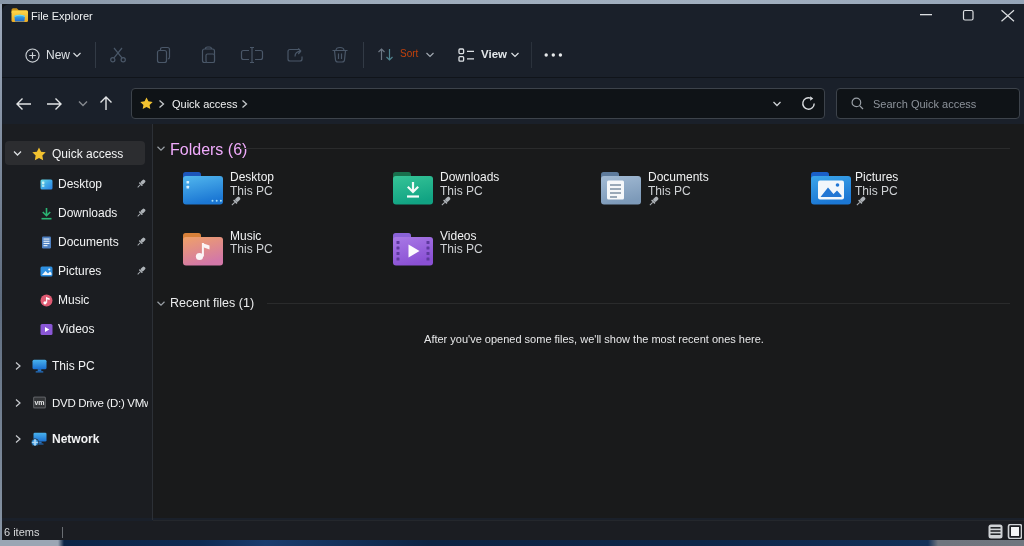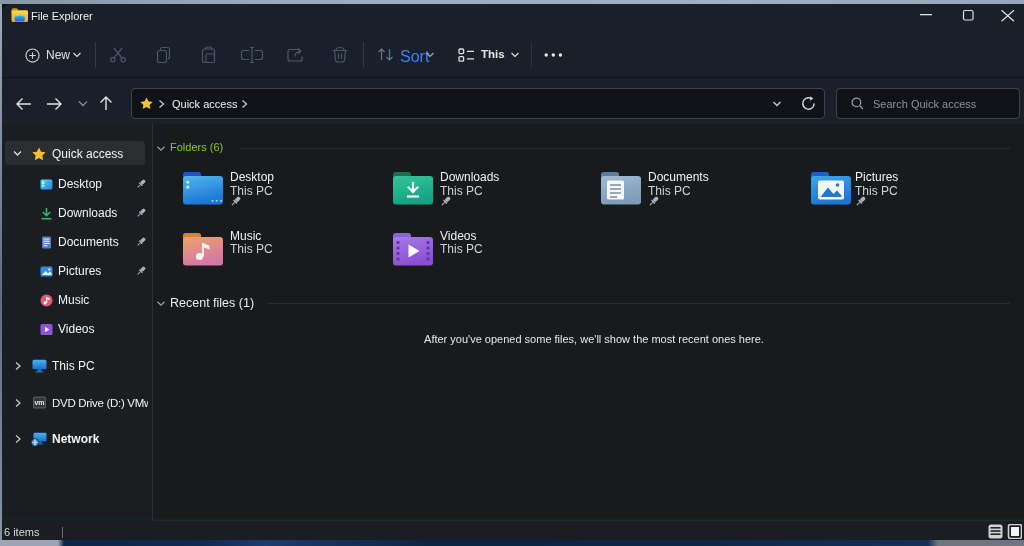--- a/index.html
+++ b/index.html
@@ -92,33 +92,33 @@
 
     <path d="M223.5 4.5 L238.5 4.5 M227 4.5 Q227 1.5 231 1.5 Q235 1.5 235 4.5 M225.5 4.5 L226.5 14 Q226.7 16 229 16 L233 16 Q235.3 16 235.5 14 L236.5 4.5 M229.5 7.5 V13 M232.5 7.5 V13"></path>
   </g>
 </svg>
 <div class="abs" style="left:363px;top:42px;width:1px;height:26px;background:#323a45;"></div>
 
 <svg class="abs" style="left:377px;top:46px" width="17" height="17" viewBox="0 0 17 17">
   <path d="M4.5 14 V3 M1.5 6 L4.5 3 L7.5 6" fill="none" stroke="#6c7683" stroke-width="1.2"></path>
   <path d="M12.5 3 V14 M9.5 11 L12.5 14 L15.5 11" fill="none" stroke="#4f828e" stroke-width="1.2"></path>
 </svg>
-<div class="t" style="left:400px;top:48px;font-size:16px;color:#3b82f6;text-align:right;">Sort</div>
+<div class="t" style="left:400px;top:48px;font-size:10px;color:#c2410c;text-align:right;">Sort</div>
 <svg class="abs" style="left:425px;top:51px" width="10" height="8" viewBox="0 0 10 8">
   <path d="M1.5 2 L5 5.5 L8.5 2" fill="none" stroke="#a2a9b2" stroke-width="1.2"></path>
 </svg>
 
 <svg class="abs" style="left:458px;top:47px" width="17" height="16" viewBox="0 0 17 16">
   <g stroke="#dde1e5" stroke-width="1.3" fill="none">
     <rect x="1" y="2" width="4.6" height="4.6" rx="1"></rect>
     <rect x="1" y="9.6" width="4.6" height="4.6" rx="1"></rect>
     <path d="M9 4.3 H16 M9 11.9 H16"></path>
   </g>
 </svg>
-<div class="t" style="left:481px;top:48px;font-size:11.5px;color:#e2e6e9;font-weight:bold;">This</div>
+<div class="t" style="left:481px;top:48px;font-size:11.5px;color:#e2e6e9;font-weight:bold;">View</div>
 <svg class="abs" style="left:510px;top:51px" width="10" height="8" viewBox="0 0 10 8">
   <path d="M1.5 2 L5 5.5 L8.5 2" fill="none" stroke="#dde1e5" stroke-width="1.2"></path>
 </svg>
 <div class="abs" style="left:531px;top:42px;width:1px;height:26px;background:#2b323c;"></div>
 
 <svg class="abs" style="left:543px;top:52px" width="21" height="6" viewBox="0 0 21 6">
   <circle cx="3.2" cy="3" r="1.7" fill="#e8eaec"></circle>
   <circle cx="10.3" cy="3" r="1.7" fill="#e8eaec"></circle>
   <circle cx="17.4" cy="3" r="1.7" fill="#e8eaec"></circle>
 </svg>
@@ -273,21 +273,21 @@
   <rect x="7.2" y="9.6" width="3.4" height="1.8" fill="#2574c8"></rect>
   <rect x="5.2" y="11.4" width="7.4" height="1.2" rx="0.6" fill="#2574c8"></rect>
   <circle cx="4" cy="10.4" r="3.6" fill="#3f9de4" stroke="#14171c" stroke-width="0.7"></circle>
   <path d="M0.8 10.4 H7.2 M4 7.2 Q2.2 10.4 4 13.6 Q5.8 10.4 4 7.2" fill="none" stroke="#d6ecfa" stroke-width="0.7"></path>
 </svg>
 <div class="t" style="left:52px;top:432px;font-size:12px;color:#f2f3f4;font-weight:bold;">Network</div>
 
 <svg class="abs" style="left:156px;top:145px" width="10" height="8" viewBox="0 0 10 8">
   <path d="M1.5 1.8 L5 5.2 L8.5 1.8" fill="none" stroke="#9aa0a6" stroke-width="1.2"></path>
 </svg>
-<div class="t" style="left:170px;top:141px;font-size:11px;color:#84cc16;">Folders (6)</div>
+<div class="t" style="left:170px;top:141px;font-size:16px;color:#f0abfc;">Folders (6)</div>
 <div class="abs" style="left:240px;top:148px;width:770px;height:1px;background:#2a2b2c;"></div>
 
 <svg class="abs" style="left:183px;top:171px" width="40" height="34" viewBox="0 0 40 34">
   <defs>
     <linearGradient id="fdesk" x1="0" y1="0" x2="0.3" y2="1">
       <stop offset="0" stop-color="#52b7ee"></stop>
         <stop offset="1" stop-color="#1b77d4"></stop>
     </linearGradient>
   </defs>
   <rect x="0" y="1" width="18" height="12" rx="2.5" fill="#1c55bb"></rect>

